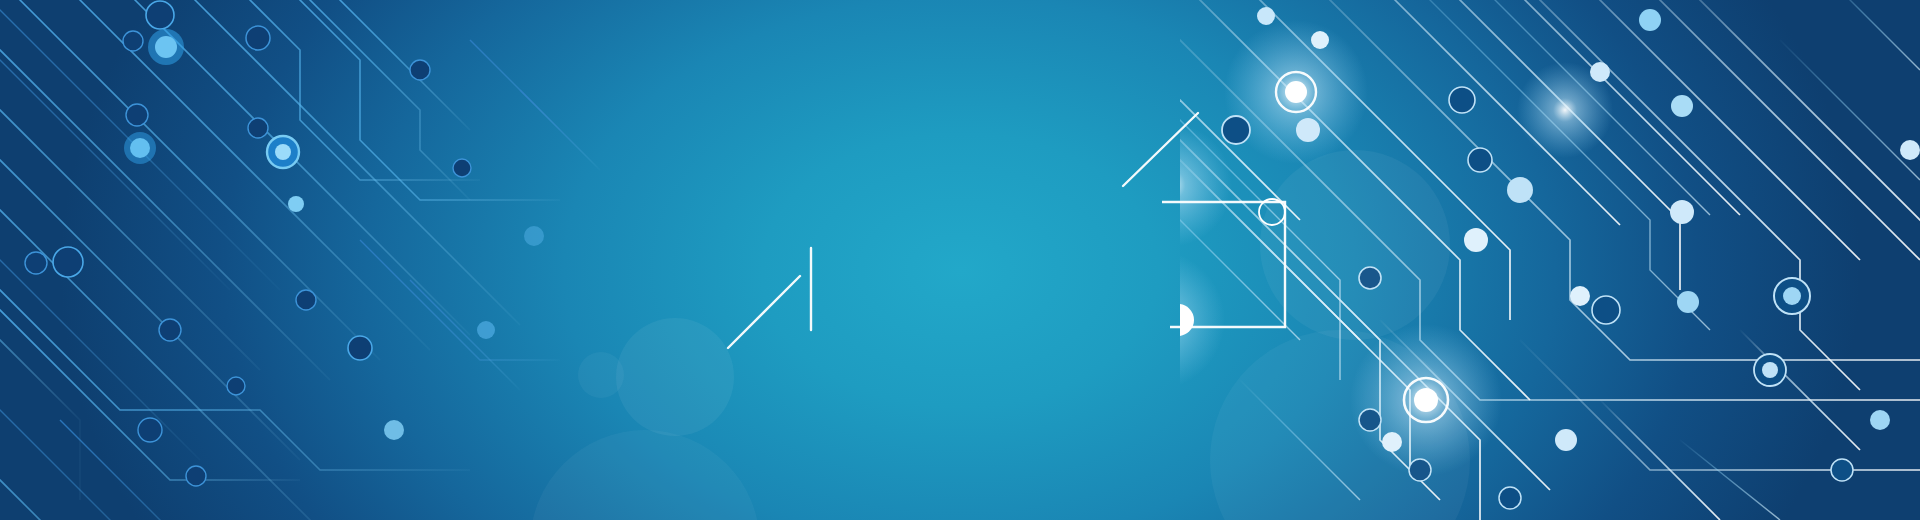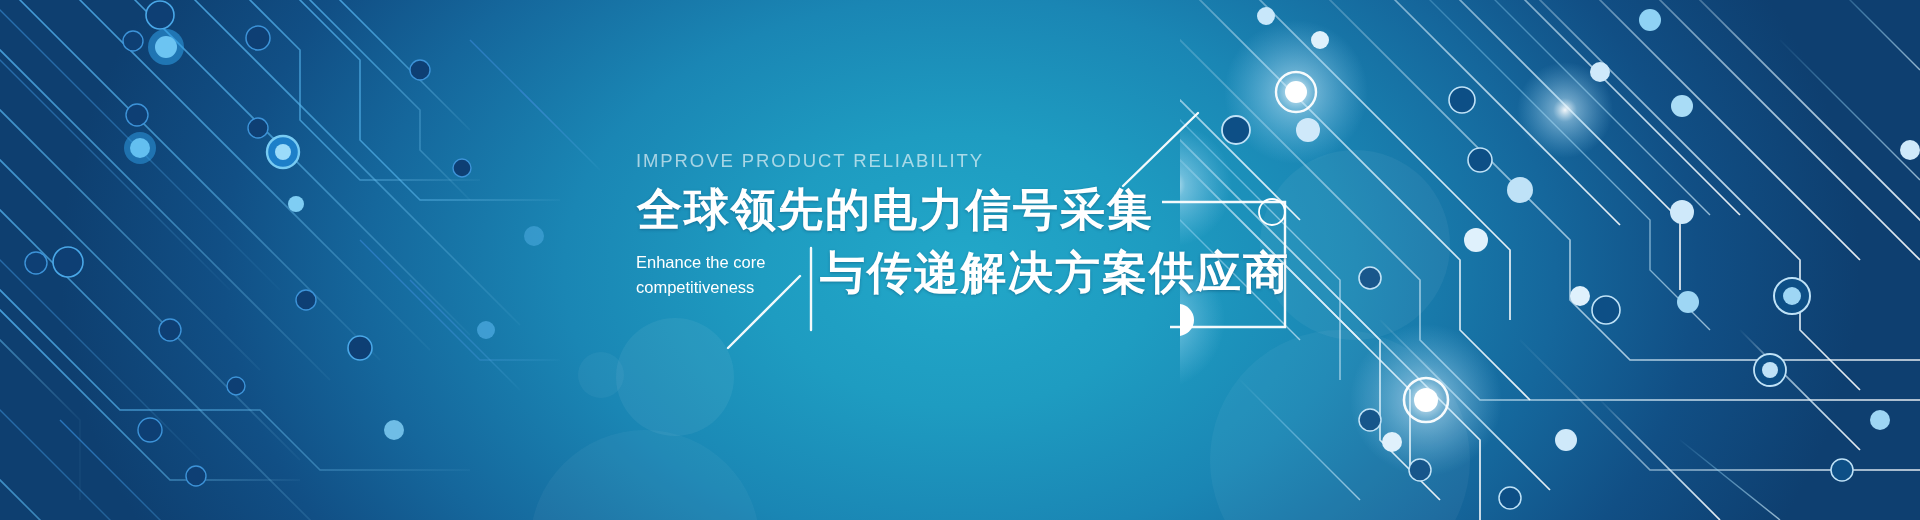--- a/index.html
+++ b/index.html
@@ -269,24 +269,14 @@
     <line x1="1123" y1="186" x2="1198" y2="113" stroke="#ffffff" stroke-width="2.4" stroke-linecap="round" opacity="0.95"></line>
 
     <polyline points="1162,202 1285,202 1285,327 1170,327" fill="none" stroke="#ffffff" stroke-width="2.4" opacity="0.95"></polyline>
 
     <polyline points="880,258 810,258 810,327 890,327" fill="none" stroke="#ffffff" stroke-width="2.4" opacity="0"></polyline>
     <line x1="811" y1="248" x2="811" y2="330" stroke="#ffffff" stroke-width="2.4" stroke-linecap="round" opacity="0.95"></line>
 
     <line x1="728" y1="348" x2="800" y2="276" stroke="#ffffff" stroke-width="2.4" stroke-linecap="round" opacity="0.95"></line>
   </svg>
 
-  <div id="copy-block">
-
-    <div id="eyebrow">IMPROVE PRODUCT RELIABILITY</div>
-
-    <div class="headline" id="headline-1">全球领先的电力信号采集</div>
-
-    <div class="headline" id="headline-2">与传递解决方案供应商</div>
-
-    <div id="subcopy">Enhance the core competitiveness</div>
-  </div>
 
 </div>
 
 </body></html>

